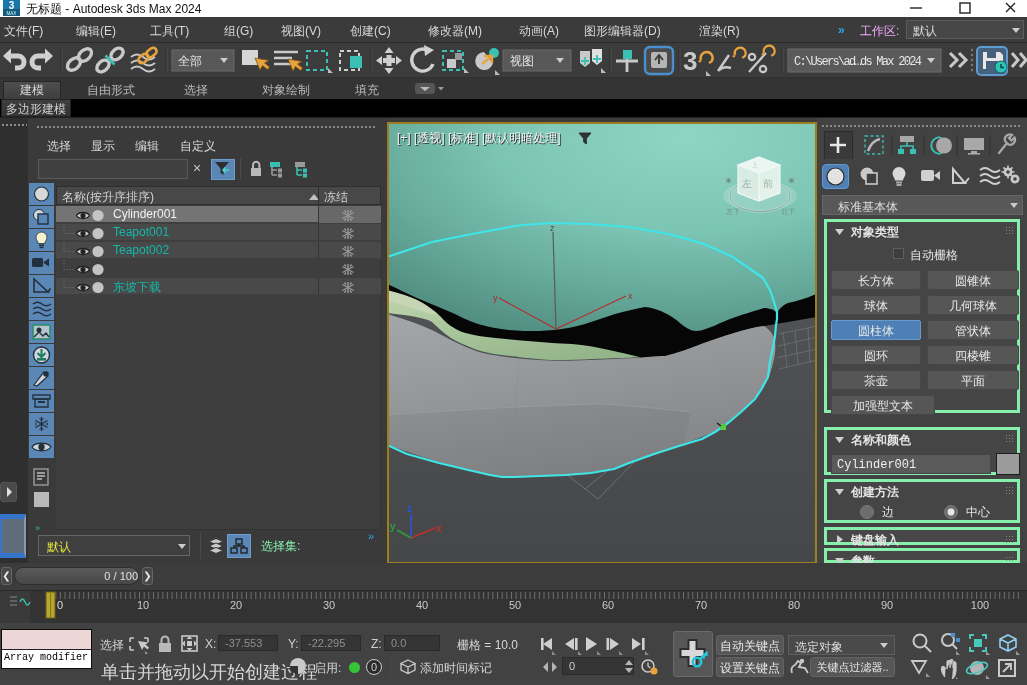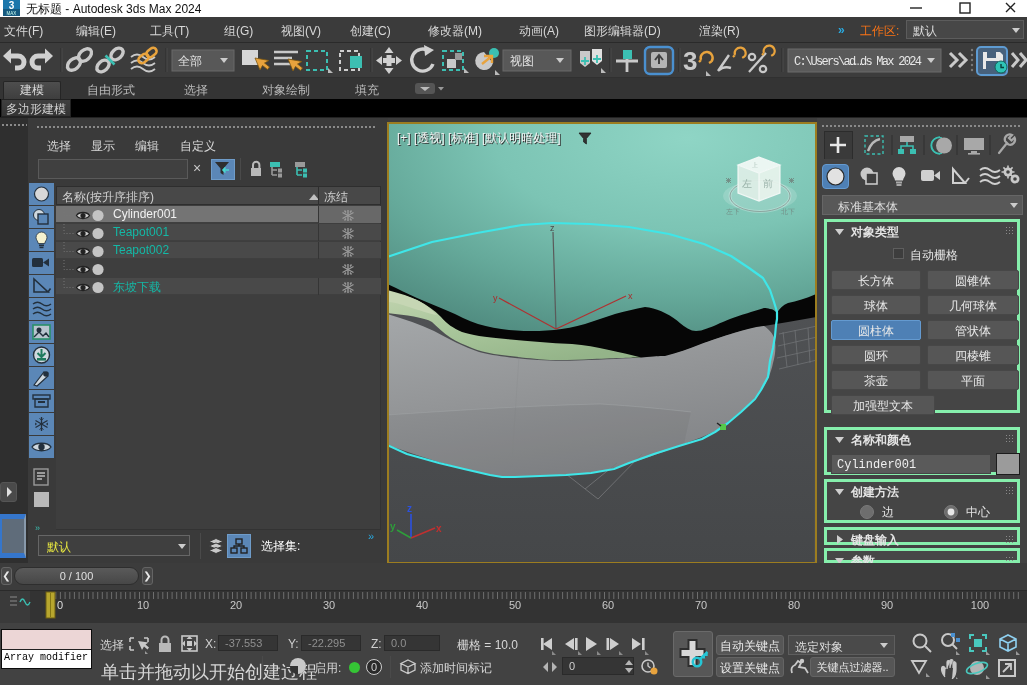--- a/index.html
+++ b/index.html
@@ -69,21 +69,21 @@
   <div class="mitem" style="left:76px">编辑(E)</div>
   <div class="mitem" style="left:150px">工具(T)</div>
   <div class="mitem" style="left:224px">组(G)</div>
   <div class="mitem" style="left:281px">视图(V)</div>
   <div class="mitem" style="left:350px">创建(C)</div>
   <div class="mitem" style="left:428px">修改器(M)</div>
   <div class="mitem" style="left:519px">动画(A)</div>
   <div class="mitem" style="left:584px">图形编辑器(D)</div>
   <div class="mitem" style="left:699px">渲染(R)</div>
   <div class="mitem" style="left:838px;color:#29abe2;font-weight:bold">»</div>
-  <div class="mitem" style="left:860px;color:#f97316">工作区:</div>
+  <div class="mitem" style="left:860px;color:#f0abfc">工作区:</div>
   <div class="drop" style="left:906px;top:3px;width:118px;height:19px;background:#474747;border-color:#5c5c5c;padding:2px 0 0 6px">默认</div>
   <div class="droparrow" style="left:1012px;top:11px"></div>
 </div>
 
 <div id="toolbar" class="abs">
   <svg class="abs" style="left:0;top:0" width="1027" height="34" id="tbsvg">
     <g stroke="#d0d0d0" stroke-width="5" fill="none">
       <path d="M10 13 H18 A6 6 0 1 1 18 25 H15"></path>
       <path d="M46 13 H38 A6 6 0 1 0 38 25 H41"></path>
     </g>
@@ -431,21 +431,21 @@
     <path d="M3 10 L10 7 L17 10 L10 13 Z" fill="#c8c8c8" stroke="#3a3a3a"></path>
     <path d="M3 14.5 L10 11.5 L17 14.5 L10 17.5 Z" fill="#c8c8c8" stroke="#3a3a3a"></path>
   </svg>
   <div class="abs" style="left:199px;top:4px;width:24px;height:24px;background:#5b87b7;border:1px solid #6f9cc9"></div>
   <svg class="abs" style="left:202px;top:7px" width="18" height="18">
     <rect x="6" y="2" width="6" height="5" fill="none" stroke="#222" stroke-width="1.4"></rect>
     <rect x="1" y="11" width="6" height="5" fill="none" stroke="#222" stroke-width="1.4"></rect>
     <rect x="11" y="11" width="6" height="5" fill="none" stroke="#222" stroke-width="1.4"></rect>
     <path d="M9 7 V9 M4 11 V9 H14 V11" stroke="#222" stroke-width="1.4" fill="none"></path>
   </svg>
-  <div class="abs" style="left:233px;top:8px;color:#ffffff;font-size:12px">选择集:</div>
+  <div class="abs" style="left:233px;top:8px;color:#86efac;font-size:12px">选择集:</div>
   <div class="abs" style="left:340px;top:0px;color:#29abe2;font-size:11px">»</div>
 </div>
 
 <div id="viewport" class="abs"><svg id="vpsvg" width="426" height="438" viewBox="0 3 426 438">
 <defs>
   <linearGradient id="bgg" x1="0" y1="0" x2="0" y2="1">
     <stop offset="0" stop-color="#57595c"></stop>
             <stop offset="1" stop-color="#454749"></stop>
   </linearGradient>
   <radialGradient id="tealg" cx="0.7" cy="0.08" r="1.0">
@@ -688,21 +688,21 @@
     <svg class="abs" style="left:8px;top:6px" width="10" height="8">
           <path d="M0 1 L9 1 L4.5 7 Z" fill="#cfcfcf"></path>
         </svg>
     <div class="rtitle">参数</div>
         <div class="rgrip" style="top:5px"></div>
   </div>
 </div>
 
 <div id="timeslider" class="abs">
   <div class="btn" style="left:1px;top:4px;width:11px;height:18px;background:#484848;padding-top:2px;font-size:10px">❮</div>
-  <div class="abs" style="left:14px;top:4px;width:125px;height:18px;background:linear-gradient(#5a5a5a,#474747);border:1px solid #2e2e2e;border-radius:9px;color:#e0e0e0;font-size:11px;text-align:center;padding-top:2px">0 / 100</div>
+  <div class="abs" style="left:14px;top:4px;width:125px;height:18px;background:linear-gradient(#5a5a5a,#474747);border:1px solid #2e2e2e;border-radius:9px;color:#e0e0e0;font-size:11px;text-align:right;padding-top:2px">0 / 100</div>
   <div class="btn" style="left:142px;top:4px;width:11px;height:18px;background:#484848;padding-top:2px;font-size:10px">❯</div>
 </div>
 
 <div id="ruler" class="abs"><svg width="1027" height="33" id="rulersvg">
   <rect x="0" y="0" width="1027" height="33" fill="#333333"></rect>
   <rect x="0" y="0" width="30" height="33" fill="#3a3a3a"></rect>
   <g stroke="#8a8a8a" stroke-width="1.2">
     <path d="M10 6 h7 M10 10 h7 M10 14 h7"></path>
   </g>
   <path d="M20 11 q2.5 -6 5 0 t5 0" stroke="#3bbfb2" stroke-width="1.4" fill="none"></path>

